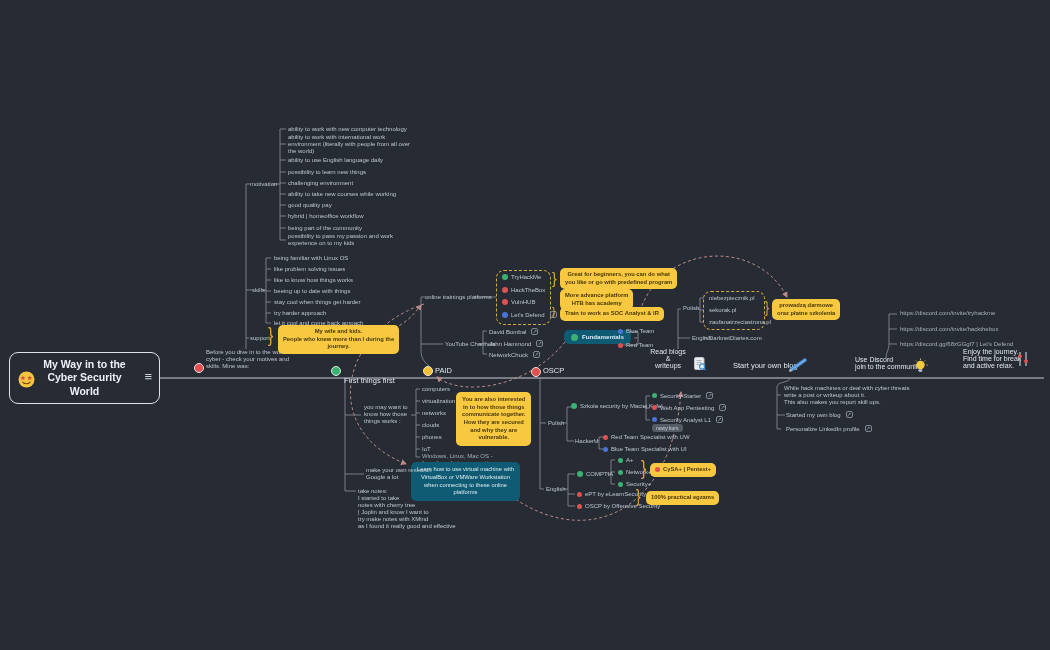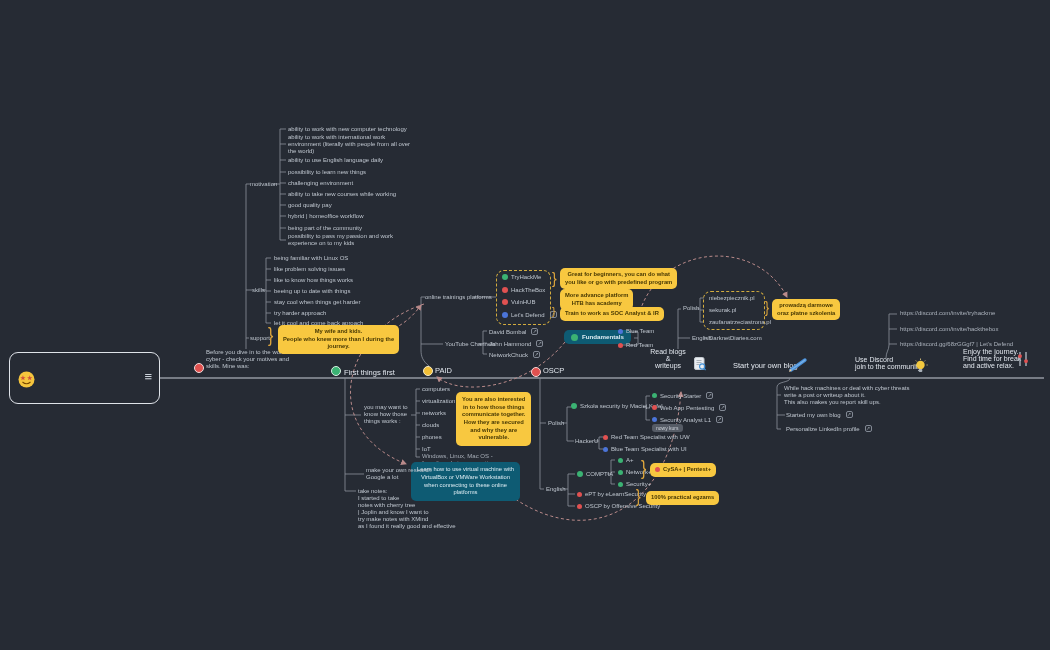--- a/index.html
+++ b/index.html
@@ -68,20 +68,23 @@
     </g>
   </svg>
 
   <div class="mainnode">
     <svg style="position:absolute;left:8px;top:18px" width="17" height="17" viewBox="0 0 17 17">
       <circle cx="8.5" cy="8.5" r="8" fill="#f5c53d"></circle>
       <text x="2.2" y="9" font-size="6" fill="#cf4f3e">★</text>
       <text x="9" y="9" font-size="6" fill="#cf4f3e">★</text>
       <path d="M4.5 11 Q8.5 14.5 12.5 11" stroke="#7a4a00" stroke-width="1.1" fill="none"></path>
     </svg>
+    <span>My Way in to the
+Cyber Security
+World</span>
     <span class="menu">≡</span>
   </div>
 
   <span class="ic" style="left:194px;top:363px;width:8px;height:8px;background:#e0514f;border:1px solid #f0dcdc"></span>
   <div class="n" style="left:206px;top:349px">Before you dive in to the world of
 cyber - check your motives and
 skills. Mine was:</div>
 
   <div class="n" style="left:250px;top:181px">motivation</div>
   <div class="n" style="left:288px;top:126px">ability to work with new computer technology</div>
@@ -107,21 +110,21 @@
   <div class="n" style="left:274px;top:310px">try harder approach</div>
   <div class="n" style="left:274px;top:320px">let it cool and come back aproach</div>
 
   <div class="n" style="left:250px;top:335px">support</div>
   <div class="brace" style="left:268px;top:328px;font-size:16px;transform:scaleY(1.25)">}</div>
   <div class="note" style="left:278px;top:325px">My wife and kids.
 People who knew more than I during the
 journey.</div>
 
   <span class="ic" style="left:331px;top:366px;width:8px;height:8px;background:#3bb273;border:1px solid #d9efe3"></span>
-  <div class="lbl" style="left:344px;top:368px">First things first</div>
+  <div class="lbl" style="left:344px;top:376px">First things first</div>
 
   <span class="ic" style="left:423px;top:366px;width:8px;height:8px;background:#f2bf36;border:1px solid #f6ecc9"></span>
   <div class="lbl" style="left:435px;top:366px">PAID</div>
 
   <span class="ic" style="left:531px;top:367px;width:8px;height:8px;background:#e0514f;border:1px solid #f3d7d6"></span>
   <div class="lbl" style="left:543px;top:366px">OSCP</div>
 
   <div class="lbl c" style="left:646px;top:348px;width:44px;font-size:7px">Read blogs
 &amp;
 writeups</div>

